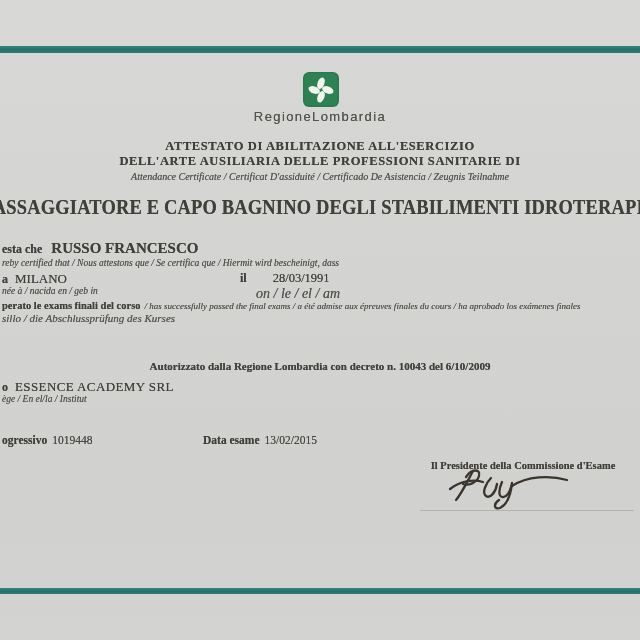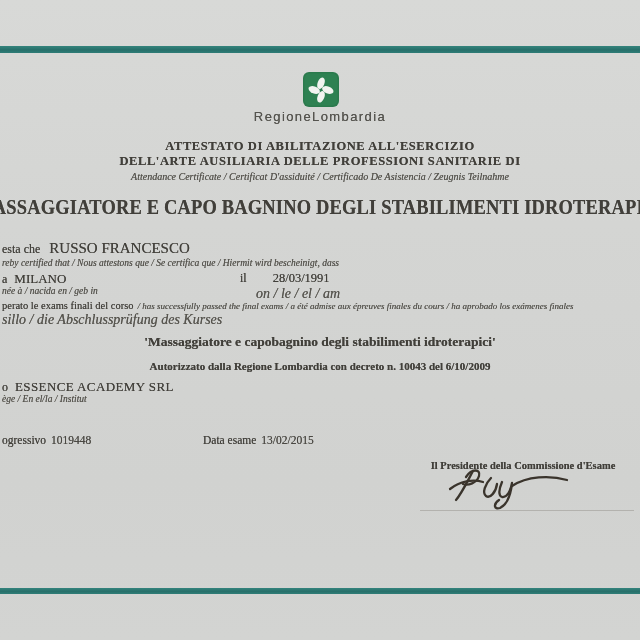--- a/index.html
+++ b/index.html
@@ -8,21 +8,21 @@
     background:linear-gradient(180deg,#d8d9d7 0%,#d4d5d3 35%,#d1d2d0 75%,#d3d4d2 100%);
     color:#413f3a;
     font-family:"Liberation Serif", serif;
   }
   .abs{position:absolute;white-space:nowrap;}
   .ctr{left:50%;transform:translateX(-50%);}
   .band{position:absolute;left:0;width:640px;background:linear-gradient(180deg,#35847d,#276f6a 55%,#2f7d77);}
   .band.top{top:46px;height:7px;}
   .band.bottom{top:588px;height:6px;}
   .soft{text-shadow:0 0 0.6px rgba(62,60,54,.75);}
-  .b{font-weight:normal;}
+  .b{font-weight:bold;}
   .tr{font-style:italic;color:#57554f;}
   .val{margin-left:7px;}
 
   .logo-box{position:absolute;left:303px;top:72px;width:36px;height:35px;}
   .brand-name{top:109px;font-family:"Liberation Sans",sans-serif;font-size:13px;letter-spacing:1.4px;color:#55544f;}
 
   .hdr1{top:139px;font-size:12.5px;font-weight:bold;letter-spacing:0.6px;}
   .hdr2{top:154px;font-size:12.5px;font-weight:bold;letter-spacing:0.6px;}
   .hdr-tr{top:171px;font-size:10px;}
 
@@ -35,21 +35,21 @@
 
   .birth-place{top:271px;left:2px;font-size:12px;}
   .birth-place .val{font-size:13px;}
   .birth-place-tr{top:286px;left:2px;font-size:9.5px;}
   .birth-date{top:271px;left:240px;font-size:12px;}
   .birth-date .val{font-size:12.5px;margin-left:26px;}
   .birth-date-tr{top:286px;left:256px;font-size:14px;}
 
   .examline{top:300px;left:2px;font-size:10.5px;}
   .examline .tr{font-size:9px;margin-left:4px;}
-  .examline2{top:312px;left:2px;font-size:14px;font-family:Liberation Serif, serif;}
+  .examline2{top:312px;left:2px;font-size:11px;font-family:Liberation Serif, serif;}
 
   .course{top:334px;font-size:13.5px;font-weight:bold;}
   .auth{top:360px;font-size:11px;font-weight:bold;}
 
   .inst{top:379px;left:2px;font-size:12px;}
   .inst .val{font-size:13px;letter-spacing:0.4px;}
   .inst-tr{top:394px;left:2px;font-size:9.5px;}
 
   .prog{top:434px;left:2px;font-size:11.5px;}
   .examdate{top:434px;left:203px;font-size:11.5px;}
@@ -99,21 +99,20 @@
   <div class="abs birth-date soft">
     <span class="b">il</span><span class="val">28/03/1991</span>
   </div>
   <div class="abs birth-date-tr tr soft">on / le / el / am</div>
 
   <div class="abs examline soft">
     <span class="b">perato le exams finali del corso</span><span class="tr">/ has successfully passed the final exams / a été admise aux épreuves finales du cours / ha aprobado los exámenes finales</span>
   </div>
   <div class="abs examline2 tr soft">sillo / die Abschlussprüfung des Kurses</div>
 
-  <div class="abs ctr course soft">'Massaggiatore e capobagnino degli stabilimenti idroterapici'</div>
   <div class="abs ctr auth soft">Autorizzato dalla Regione Lombardia con decreto n. 10043 del 6/10/2009</div>
 
   <div class="abs inst soft">
     <span class="b">o</span><span class="val">ESSENCE ACADEMY SRL</span>
   </div>
   <div class="abs inst-tr tr soft">ège / En el/la / Institut</div>
 
   <div class="abs prog soft">
     <span class="b">ogressivo</span><span class="val">1019448</span>
   </div>

